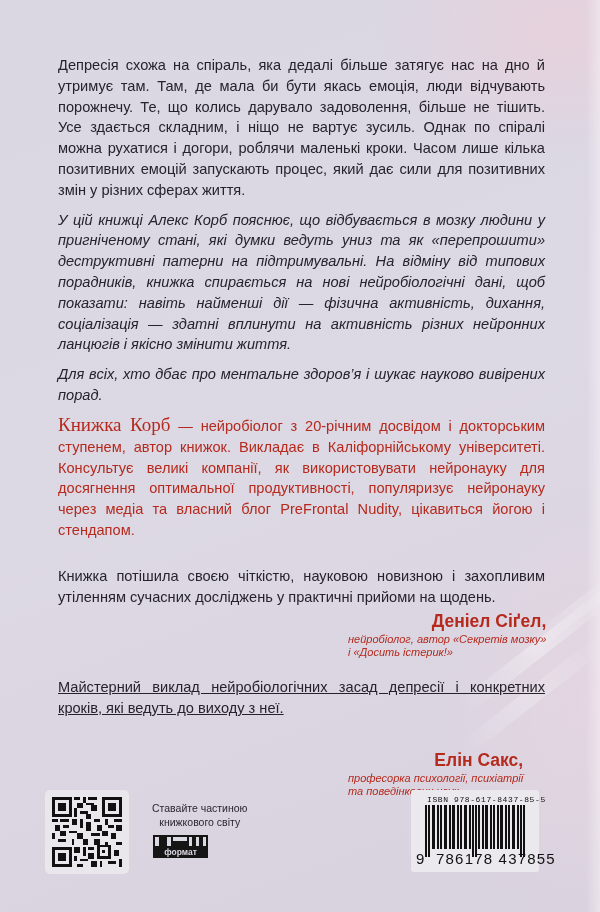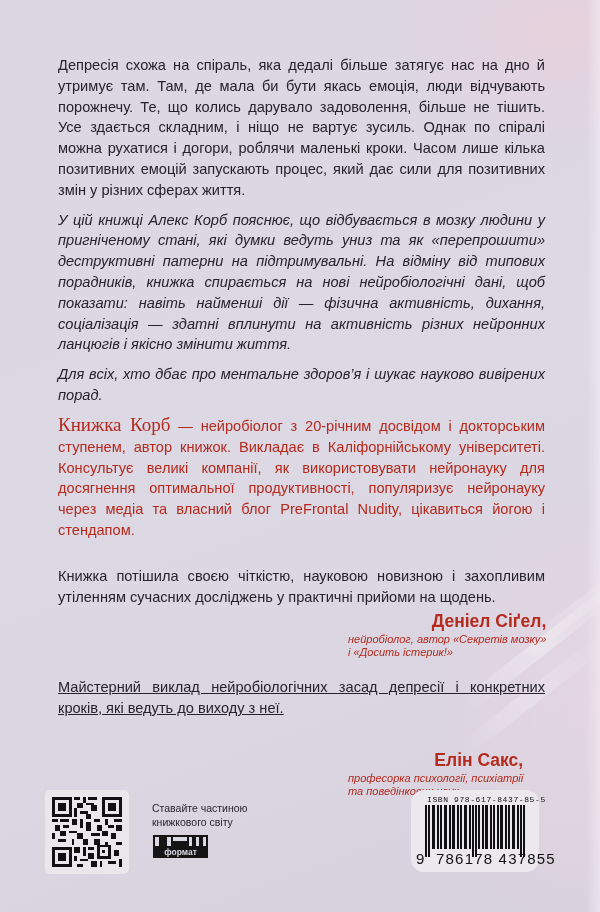--- a/index.html
+++ b/index.html
@@ -100,37 +100,38 @@
     }
     .qr-box svg { position: absolute; left: 7px; top: 7px; }
 
     .promo {
       position: absolute;
       left: 152px;
       top: 801px;
       color: #2a2530;
       font-size: 10.5px;
       line-height: 14px;
+      text-align: center;
     }
     .logo {
       position: absolute;
       left: 153px;
       top: 835px;
       width: 55px;
       height: 23px;
     }
 
     .barcode-box {
       position: absolute;
       left: 411px;
       top: 790px;
       width: 128px;
       height: 82px;
       background: #ebe9ee;
-      border-radius: 13px;
+      border-radius: 3px;
     }
     .isbn-top {
       position: absolute;
       left: 16px;
       top: 5px;
       font-family: "Liberation Mono", "DejaVu Sans Mono", monospace;
       font-size: 8px;
       letter-spacing: 0.6px;
       color: #111;
       white-space: nowrap;

